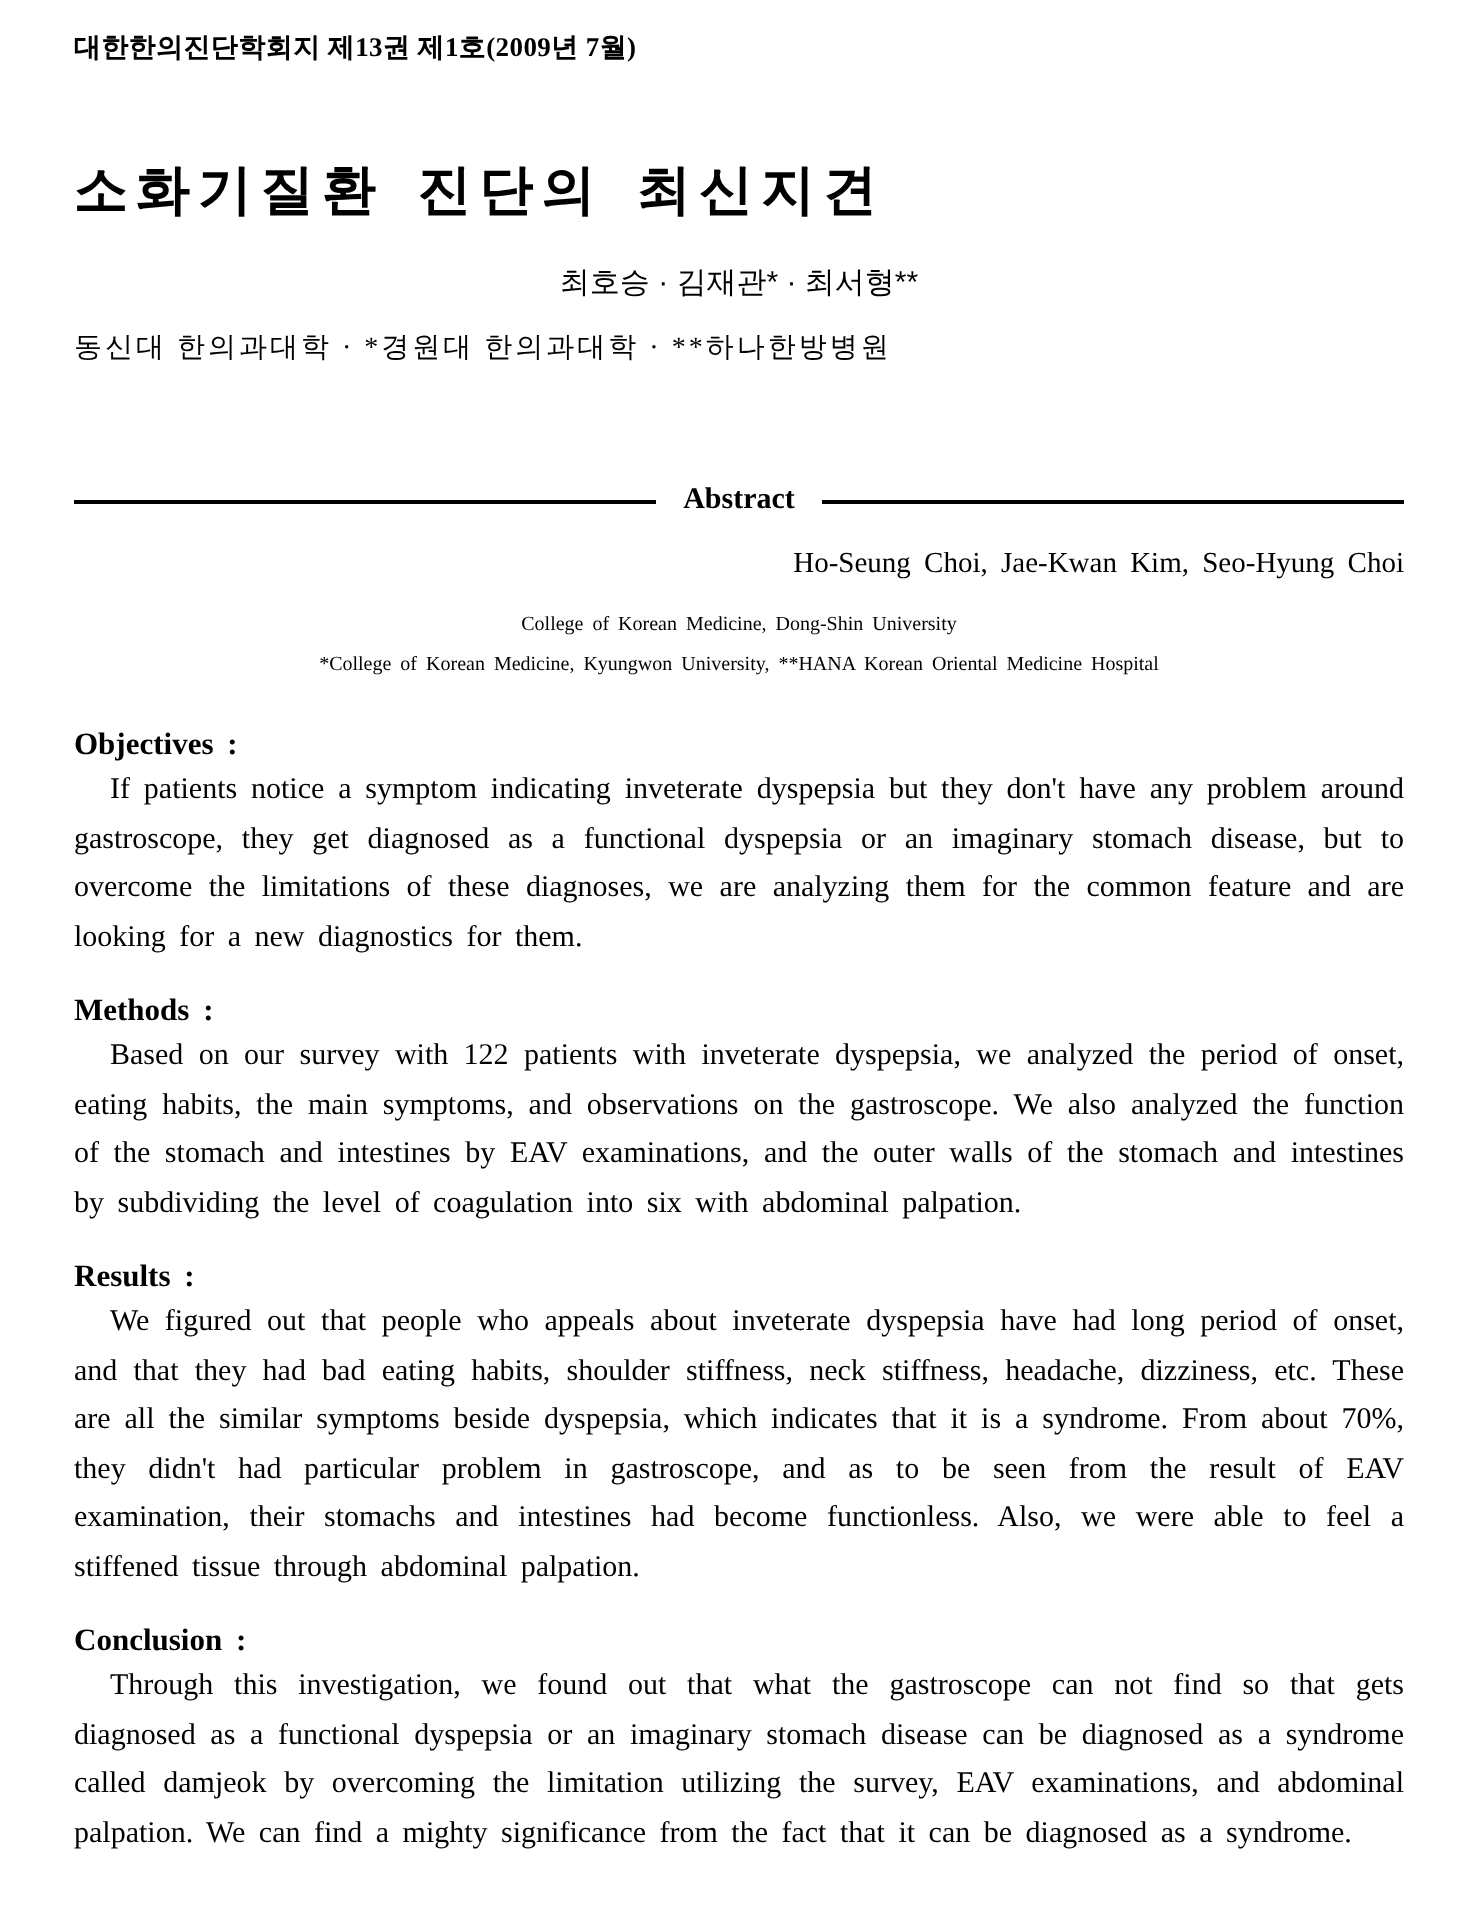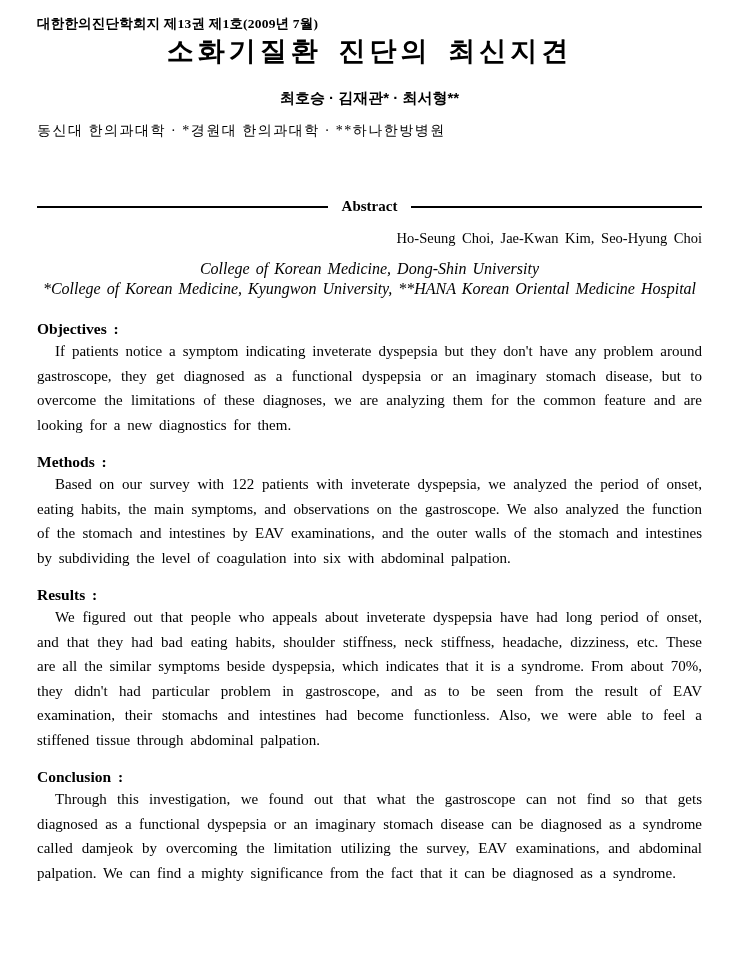--- a/index.html
+++ b/index.html
@@ -24,34 +24,34 @@
     letter-spacing: 0.2px;
   }
   .journal-en {
     font-size: 13.5px;
     line-height: 20px;
     word-spacing: 3px;
   }
 
   
   .title-kr {
-    text-align: center;
+    margin-top: 44px;
+    text-align: left;
     font-size: 27px;
     font-weight: bold;
     letter-spacing: 4px;
     word-spacing: 6px;
     line-height: 34px;
   }
   .authors-kr {
     margin-top: 20px;
     text-align: center;
     font-size: 15px;
     line-height: 20px;
     font-family: "Liberation Sans", "DejaVu Sans", sans-serif;
-    font-weight: bold;
   }
   .affil-kr {
     margin-top: 13px;
     text-align: left;
     font-size: 14px;
     letter-spacing: 1.5px;
     line-height: 19px;
   }
 
   
@@ -82,22 +82,21 @@
   .authors-en {
     margin-top: 13px;
     text-align: right;
     font-size: 14.5px;
     line-height: 20px;
     word-spacing: 3px;
   }
   .affil-en {
     margin-top: 11px;
     text-align: center;
-    font-size: 16px;
-    font-style: italic;
+    font-size: 10px;
     line-height: 20px;
     word-spacing: 2px;
   }
 
   
   .sections { margin-top: 19px; }
   .section { margin-top: 14px; }
   .section-heading {
     font-size: 15.5px;
     font-weight: bold;

